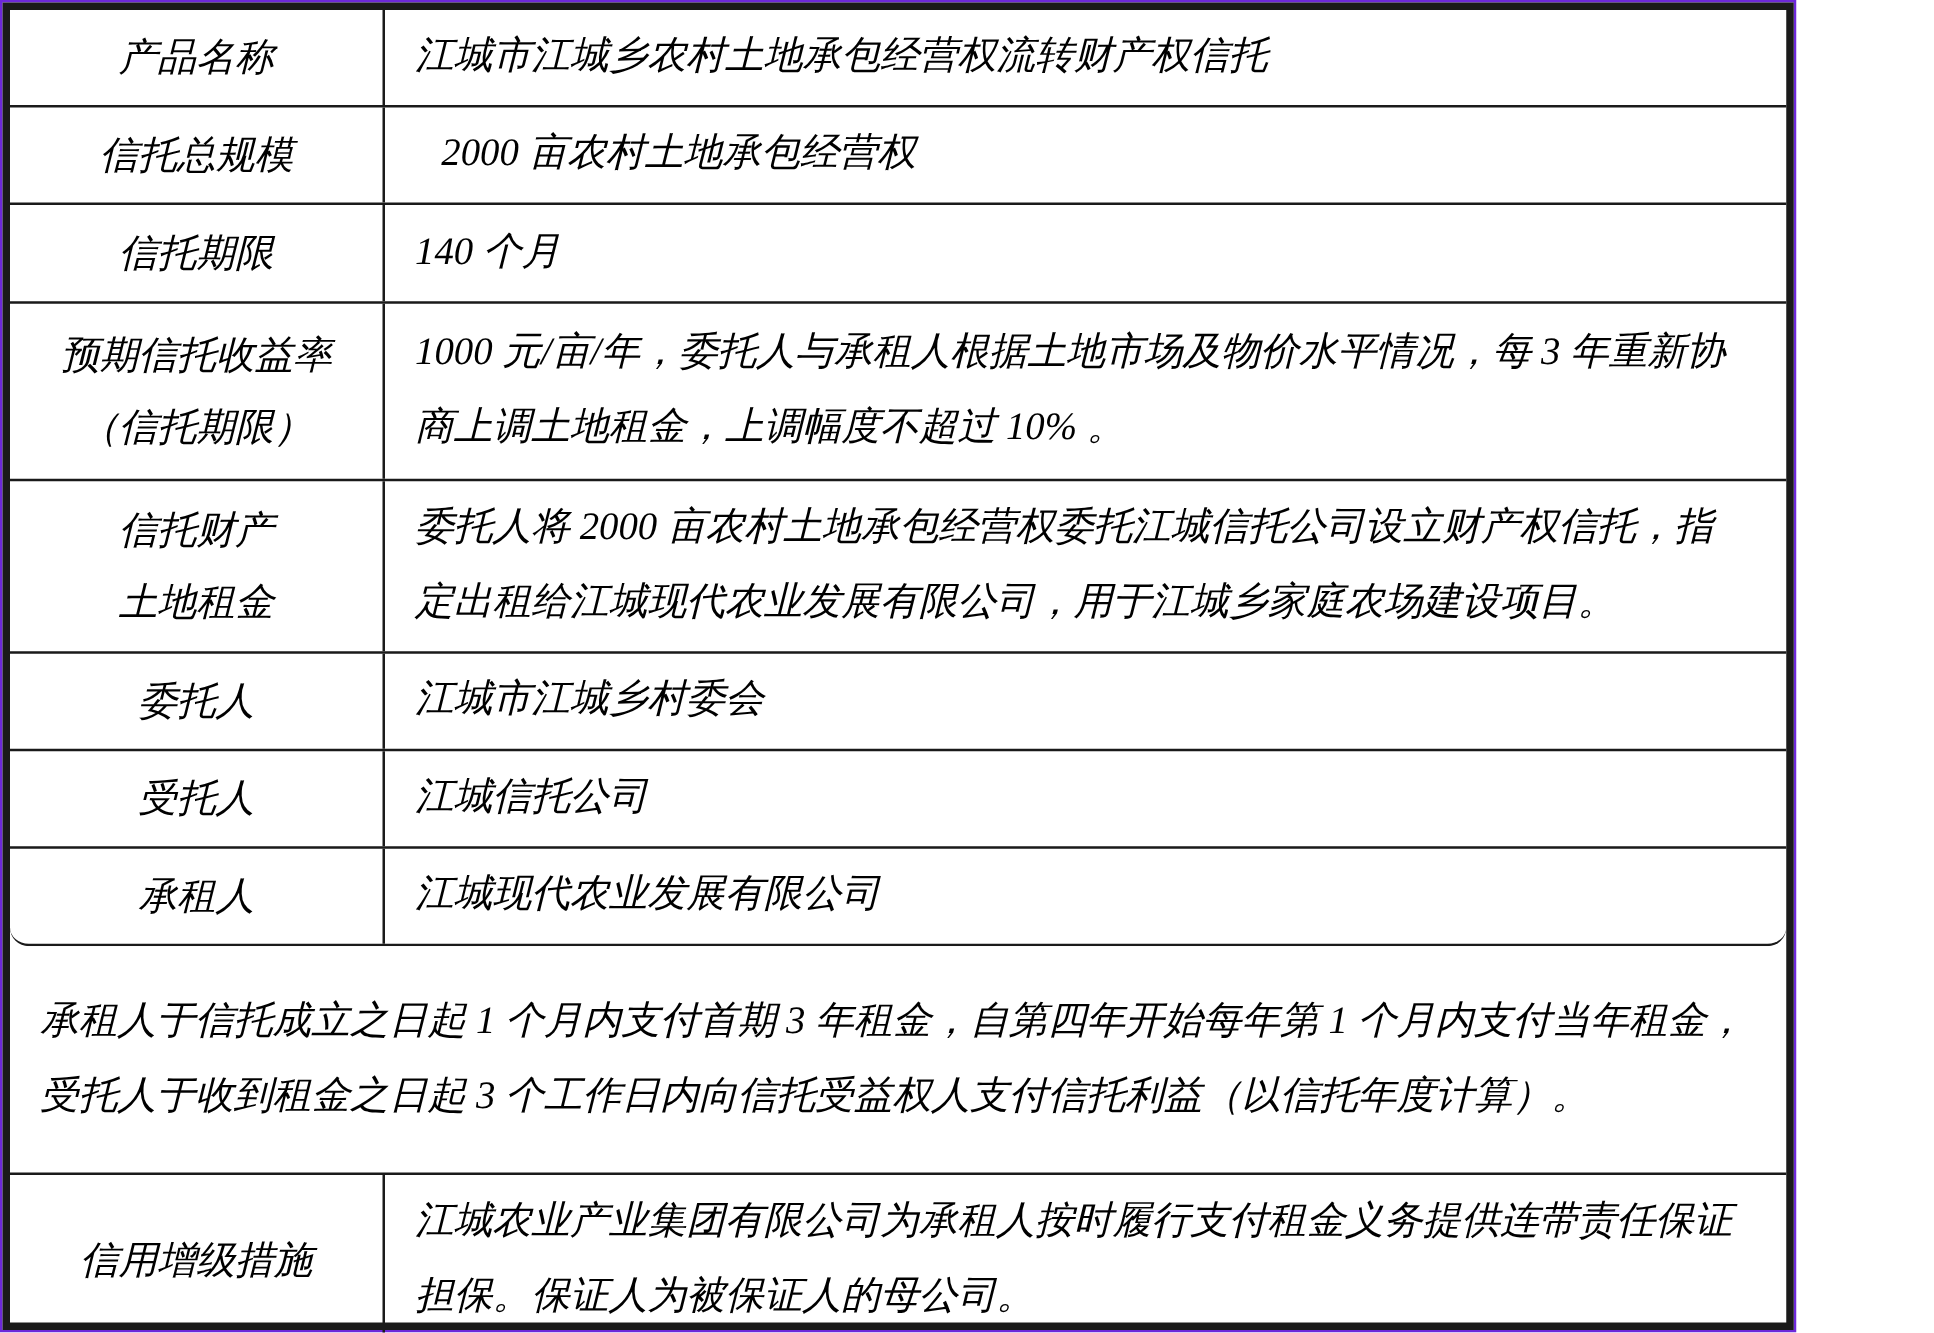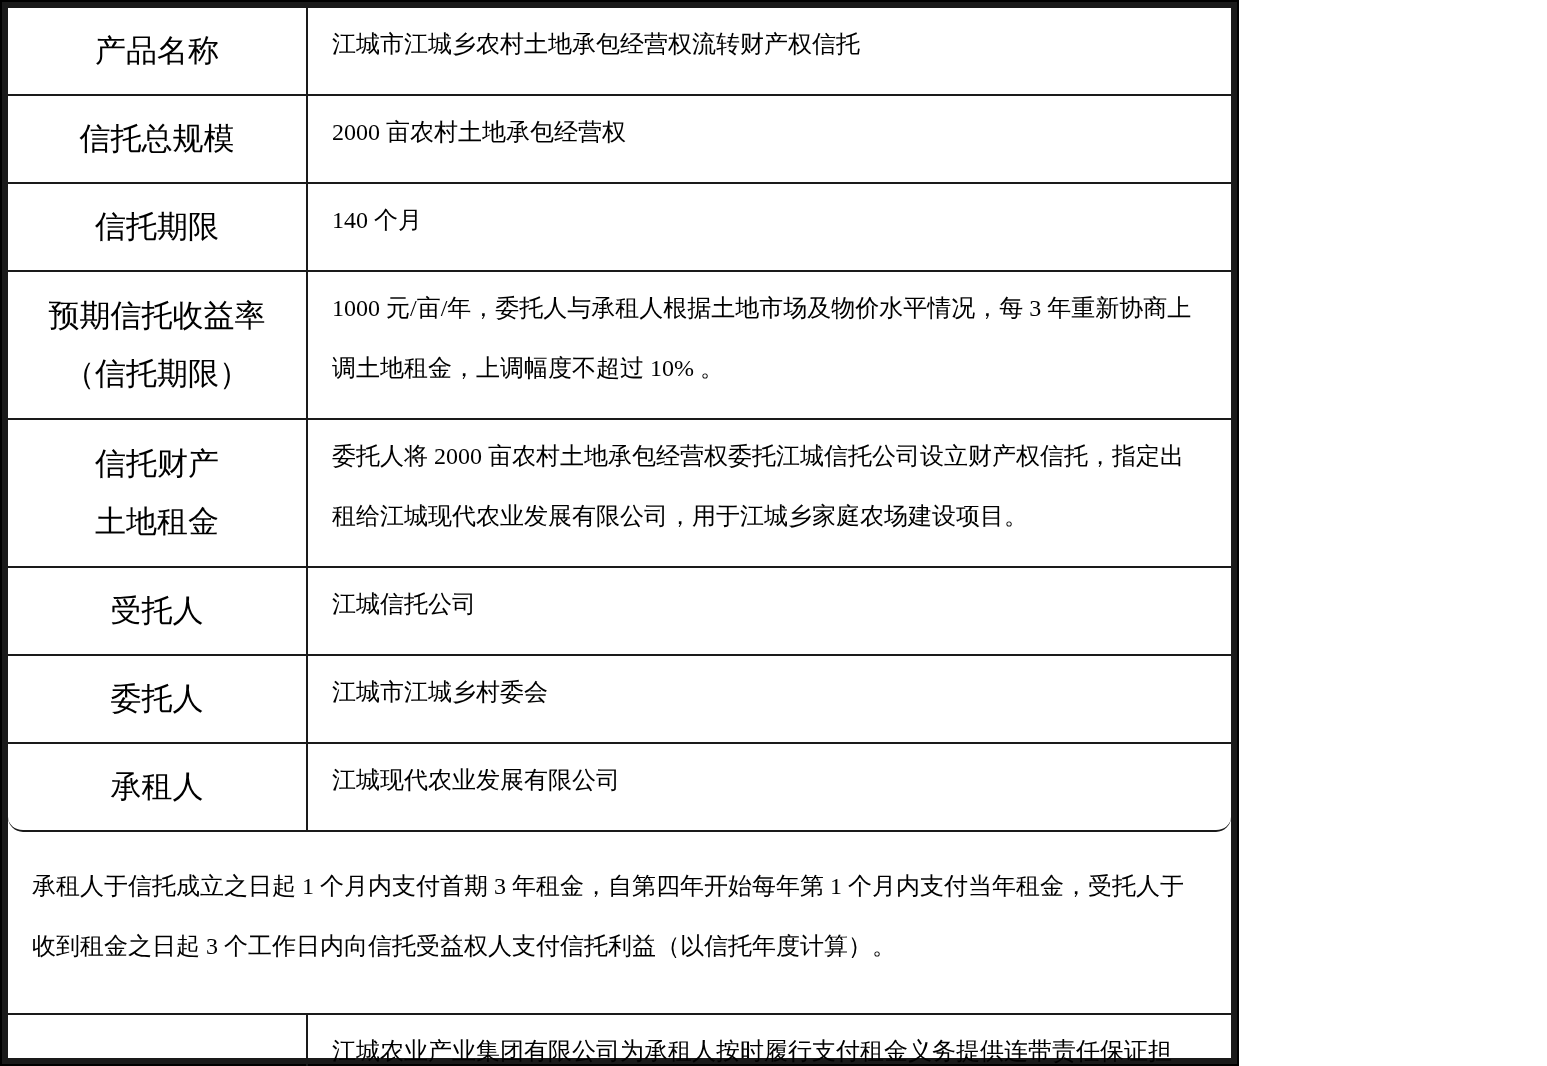--- a/index.html
+++ b/index.html
@@ -1,24 +1,25 @@
 <!DOCTYPE html>
 <html><head>
 <meta charset="utf-8">
 <style>
   * { box-sizing: border-box; margin: 0; padding: 0; }
   html, body {
     background: #ffffff;
     font-family: "Liberation Serif", "DejaVu Serif", serif;
   }
   .page {
-    width: 1239px;
+    width: 1437px;
     height: 1066px;
-    background: #000000;
+    background: #6d28d9;
     padding: 2px;
+    font-style: italic;
   }
   .trust-table {
     width: 100%;
     height: 100%;
     border: 6px solid #1a1a1a;
     display: flex;
     flex-direction: column;
     background: #ffffff;
   }
   .t-row {
@@ -38,29 +39,29 @@
     font-size: 31px;
     line-height: 58px;
     color: #000000;
     white-space: pre-line;
     padding: 4px 8px;
   }
   .value-cell {
     flex: 1 1 auto;
     display: flex;
     align-items: center;
-    font-size: 24px;
+    font-size: 31px;
     line-height: 60px;
     color: #000000;
-    padding: 6px 30px 20px 24px;
+    padding: 6px 30px 10px 24px;
     text-align: left;
   }
   
   .t-row:nth-child(1)  { min-height: 74px; }
-  .t-row:nth-child(2)  { min-height: 74px; }
+  .t-row:nth-child(2)  { min-height: 74px; gap: 21px; }
   .t-row:nth-child(3)  { min-height: 79px; }
   .t-row:nth-child(4)  { min-height: 142px; }
   .t-row:nth-child(5)  { min-height: 128px; }
   .t-row:nth-child(6)  { min-height: 77px; }
   .t-row:nth-child(7)  { min-height: 73px; }
   .t-row:nth-child(8)  { min-height: 74px; border-radius: 15px; }
   .t-row:nth-child(9)  { min-height: 183px; }
   .t-row:nth-child(10) { min-height: 132px; }
 </style>
 </head>
@@ -90,27 +91,27 @@
       <div class="value-cell">1000 元/亩/年，委托人与承租人根据土地市场及物价水平情况，每 3 年重新协商上调土地租金，上调幅度不超过 10% 。</div>
     </div>
 
     <div class="t-row">
       <div class="label-cell">信托财产
 土地租金</div>
       <div class="value-cell">委托人将 2000 亩农村土地承包经营权委托江城信托公司设立财产权信托，指定出租给江城现代农业发展有限公司，用于江城乡家庭农场建设项目。</div>
     </div>
 
     <div class="t-row">
-      <div class="label-cell">受托人</div>
-      <div class="value-cell">江城信托公司</div>
+      <div class="label-cell">委托人</div>
+      <div class="value-cell">江城市江城乡村委会</div>
     </div>
 
     <div class="t-row">
-      <div class="label-cell">委托人</div>
-      <div class="value-cell">江城市江城乡村委会</div>
+      <div class="label-cell">受托人</div>
+      <div class="value-cell">江城信托公司</div>
     </div>
 
     <div class="t-row">
       <div class="label-cell">承租人</div>
       <div class="value-cell">江城现代农业发展有限公司</div>
     </div>
 
     <div class="t-row">
       <div class="value-cell">承租人于信托成立之日起 1 个月内支付首期 3 年租金，自第四年开始每年第 1 个月内支付当年租金，受托人于收到租金之日起 3 个工作日内向信托受益权人支付信托利益（以信托年度计算）。</div>
     </div>

